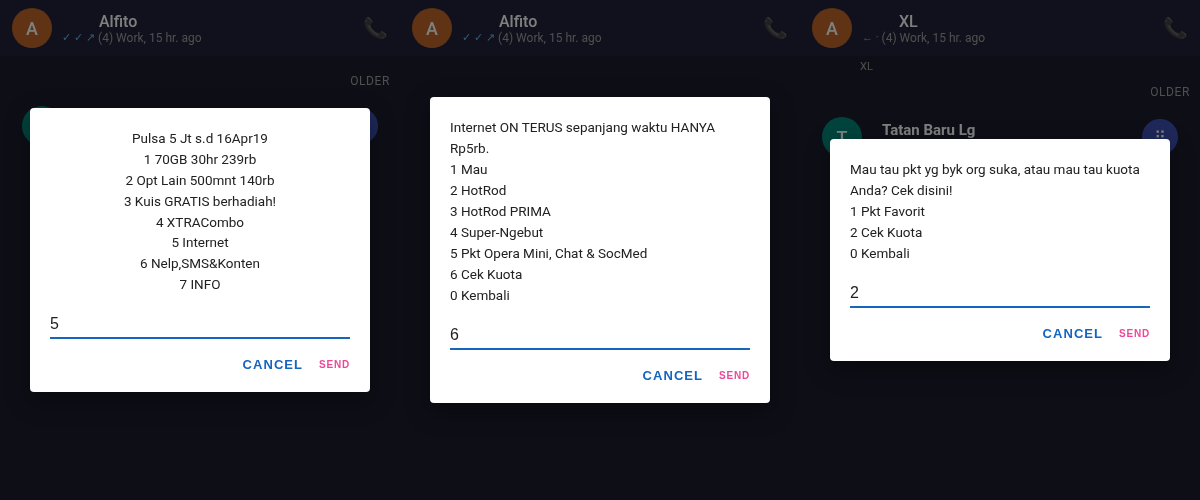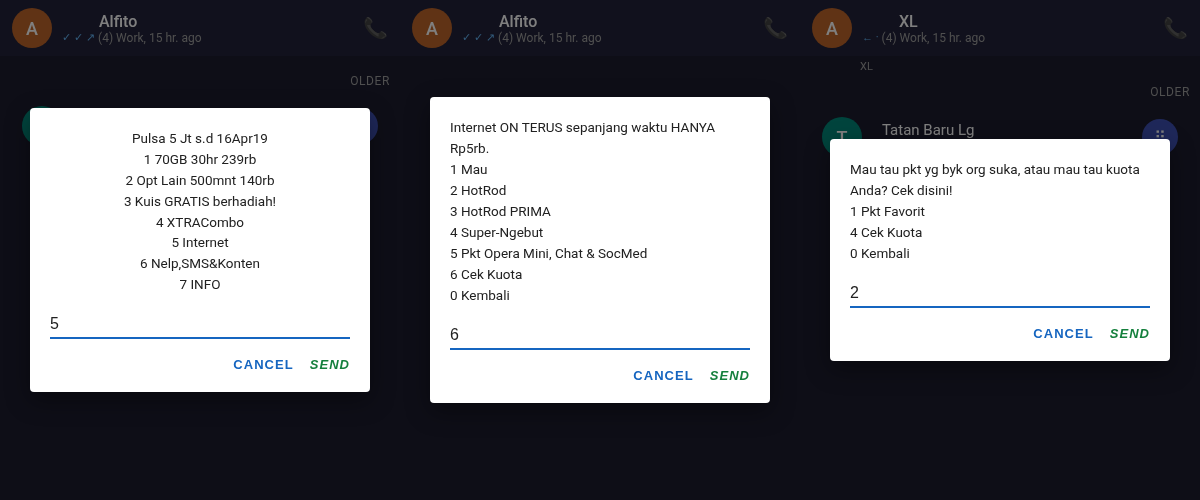--- a/index.html
+++ b/index.html
@@ -119,30 +119,29 @@
       font-size: 13px;
       font-weight: 600;
       letter-spacing: 0.08em;
       background: none;
       border: none;
       cursor: pointer;
       padding: 4px 0;
       text-transform: uppercase;
     }
     .btn-send {
-      color: #15803d;
-      font-size: 13px;
+      color: #ec4899;
+      font-size: 10px;
       font-weight: 600;
       letter-spacing: 0.08em;
       background: none;
       border: none;
       cursor: pointer;
       padding: 4px 0;
       text-transform: uppercase;
-      font-style: italic;
     }
     
     .bg-content {
       position: absolute;
       top: 56px;
       left: 0; right: 0; bottom: 0;
       padding: 10px;
     }
     .older-label {
       color: #9e9e9e;
@@ -156,21 +155,21 @@
       align-items: center;
       padding: 10px 12px;
     }
     .contact-info {
       flex: 1;
       margin-left: 10px;
     }
     .contact-name {
       color: #ffffff;
       font-size: 15px;
-      font-weight: 400;
+      font-weight: 700;
     }
     .contact-sub {
       color: #9e9e9e;
       font-size: 12px;
     }
     .dial-icon {
       width: 36px;
       height: 36px;
       border-radius: 50%;
       background: #3f51b5;
@@ -290,21 +289,21 @@
         <div class="contact-name">Tatan Baru Lg</div>
         <div class="contact-sub">Work, 2 days ago</div>
       </div>
       <div class="dial-icon">⠿</div>
     </div>
   </div>
   <div class="overlay">
     <div class="dialog">
       <div class="dialog-message" style="white-space: pre-line;">Mau tau pkt yg byk org suka, atau mau tau kuota Anda? Cek disini!
 1 Pkt Favorit
-4 Cek Kuota
+2 Cek Kuota
 0 Kembali</div>
       <div class="dialog-input-area">
         <input class="dialog-input" type="text" value="2" style="">
       </div>
       <div class="dialog-actions">
         <button class="btn-cancel">CANCEL</button>
         <button class="btn-send">SEND</button>
       </div>
     </div>
   </div>

